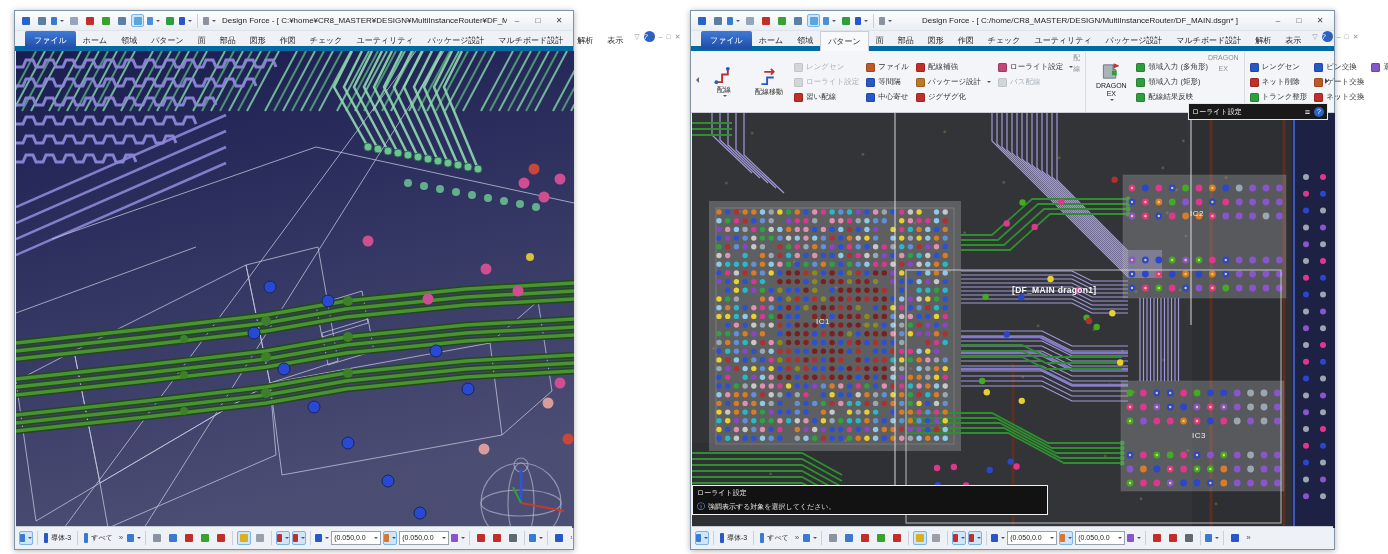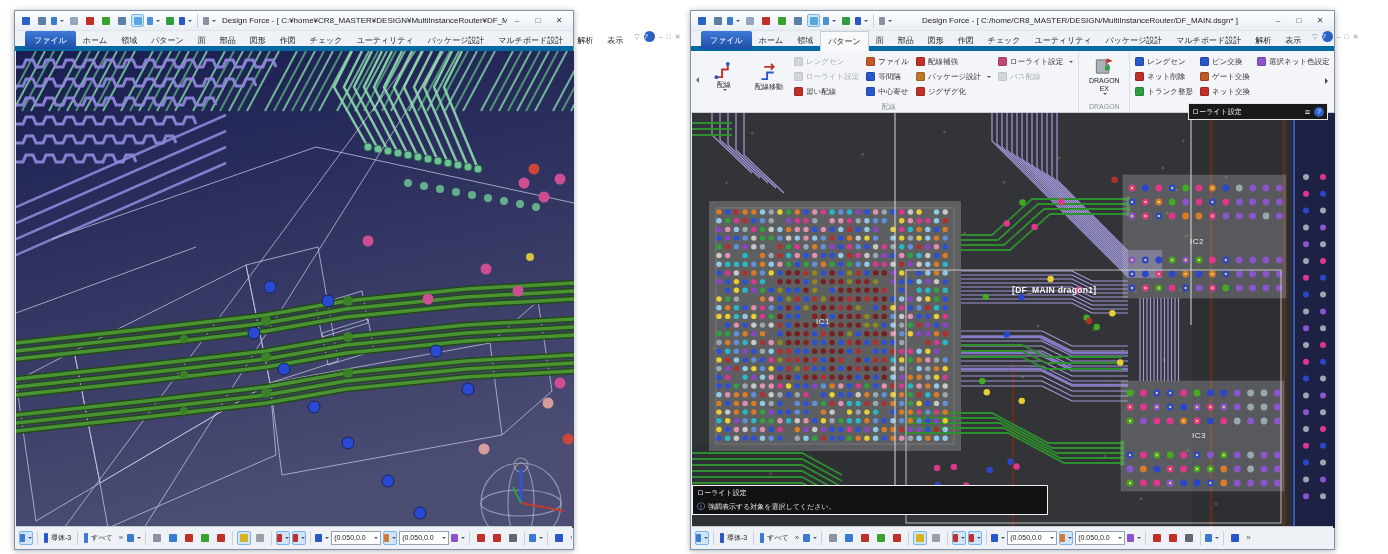--- a/index.html
+++ b/index.html
@@ -20,21 +20,21 @@
   .tab{padding:4px 7px 3px;color:#222;white-space:nowrap}
   .tab:first-child{background:linear-gradient(#3f7ad8,#1d4da6);color:#fff;border-radius:2px 2px 0 0;padding:4px 9px 3px}
   .tab.active{background:#f7f9fb;border:1px solid #c6cdd6;border-bottom:1px solid #f7f9fb;margin-bottom:-1px}
   .tabrow-right{margin-left:auto;display:flex;align-items:center;gap:4px;padding:0 4px 2px;color:#5a6778;font-size:7.5px}
   .helpdot{width:11px;height:11px;border-radius:50%;background:#2a62c8;color:#fff;font-size:8px;display:flex;align-items:center;justify-content:center}
   .smallctl{color:#8a93a0;font-size:7px}
   
   .ribbon{height:62px;background:#f3f5f8;border-bottom:1px solid #c9ced6;display:flex;padding:1px 14px 0 8px;position:relative}
   .rback{position:absolute;left:2px;top:26px;width:0;height:0;border:3.5px solid transparent;border-right-color:#667}
   .rexpand{position:absolute;right:3px;top:27px;width:0;height:0;border:3.5px solid transparent;border-left-color:#445}
-  .rgroup{display:flex;flex-direction:column;border-right:1px solid #d9dde3;padding:0 5px}
+  .rgroup{display:flex;flex-direction:row;border-right:1px solid #d9dde3;padding:0 5px}
   .rgroup-body{display:flex;flex:1;gap:5px;align-items:center}
   .rgroup-label{text-align:center;font-size:7px;color:#8a929d;height:11px;line-height:11px}
   .bigbtn{width:40px;display:flex;flex-direction:column;align-items:center;justify-content:center;font-size:7px;color:#222;text-align:center;line-height:1.1}
   .bigicon{width:22px;height:19px;margin-bottom:1px}
   .smallgrid{display:grid;grid-template-rows:repeat(3,15px);grid-auto-flow:column;column-gap:7px;align-content:center}
   .sitem{display:flex;align-items:center;gap:3px;font-size:7.5px;color:#333;white-space:nowrap}
   .sitem.disabled{color:#a9b1ba}
   .sitem.disabled .chip{opacity:.5}
   .chip{width:9px;height:9px;border-radius:1.5px;flex:none;border:1px solid rgba(0,0,0,.18)}
   .dd::after{content:"";display:inline-block;width:0;height:0;border:2.5px solid transparent;border-top-color:#556;margin-left:3px;transform:translateY(1px)}
@@ -530,20 +530,35 @@
     <div class="rgroup">
       <div class="rgroup-body">
         <div class="bigbtn dd">
           <svg class="bigicon" viewBox="0 0 22 20">
             <path d="M3 3 H13 V8 H16 V17 H3 Z" fill="#aab2ba" stroke="#707880" stroke-width="1"></path>
             <rect x="12" y="9" width="5" height="5" fill="#2f9e3f"></rect>
             <path d="M14 2 V8 M14 2 L19 4 L14 6" fill="#c03028" stroke="#c03028" stroke-width="1"></path>
           </svg>
           <span>DRAGON EX</span>
         </div>
+        <div class="smallgrid">
+
+        <div class="sitem">
+              <span class="chip" style="background: rgb(47, 158, 63);"></span>
+              <span>領域入力 (多角形)</span>
+            </div>
+            <div class="sitem">
+              <span class="chip" style="background: rgb(47, 158, 63);"></span>
+              <span>領域入力 (矩形)</span>
+            </div>
+            <div class="sitem">
+              <span class="chip" style="background: rgb(47, 158, 63);"></span>
+              <span>配線結果反映</span>
+            </div>
+          </div>
       </div>
       <div class="rgroup-label">DRAGON EX</div>
     </div>
 
     <div class="rgroup">
       <div class="rgroup-body">
         <div class="smallgrid">
 
         <div class="sitem">
               <span class="chip" style="background: rgb(40, 88, 200);"></span>
@@ -1678,21 +1693,21 @@
         <circle cx="631" cy="316.0000000000001" r="3" fill="#e0368c"></circle>
         <circle cx="631" cy="332.8000000000001" r="3" fill="#2a46cc"></circle>
         <circle cx="631" cy="349.60000000000014" r="3" fill="#9aa6b0"></circle>
         <circle cx="631" cy="366.40000000000015" r="3" fill="#8a55cc"></circle>
         <circle cx="631" cy="383.20000000000016" r="3" fill="#9aa6b0"></circle>
         <line x1="499" y1="0" x2="499" y2="212" stroke="#e8e8e8" stroke-width="1" opacity="0.9"></line>
         <line x1="203" y1="0" x2="203" y2="372" stroke="#e8e8e8" stroke-width="1" opacity="0.9"></line>
         <rect x="214" y="157" width="375" height="253" fill="none" stroke="#d8d8d8" stroke-width="1" opacity="0.85"></rect>
       </svg>
     <div class="clabel" style="left:124px;top:204px">IC1</div>
-    <div class="clabel" style="left:498px;top:124px">IC2</div>
+    <div class="clabel" style="left:498px;top:96px">IC2</div>
     <div class="clabel" style="left:500px;top:318px">IC3</div>
     <div class="blabel" style="left:320px;top:172px">[DF_MAIN dragon1]</div>
   </div>
 
   <div class="llbar">
     <span class="llbar-title">ローライト設定</span>
     <span class="llbar-menu">≡</span>
     <span class="llbar-help">?</span>
   </div>
 

